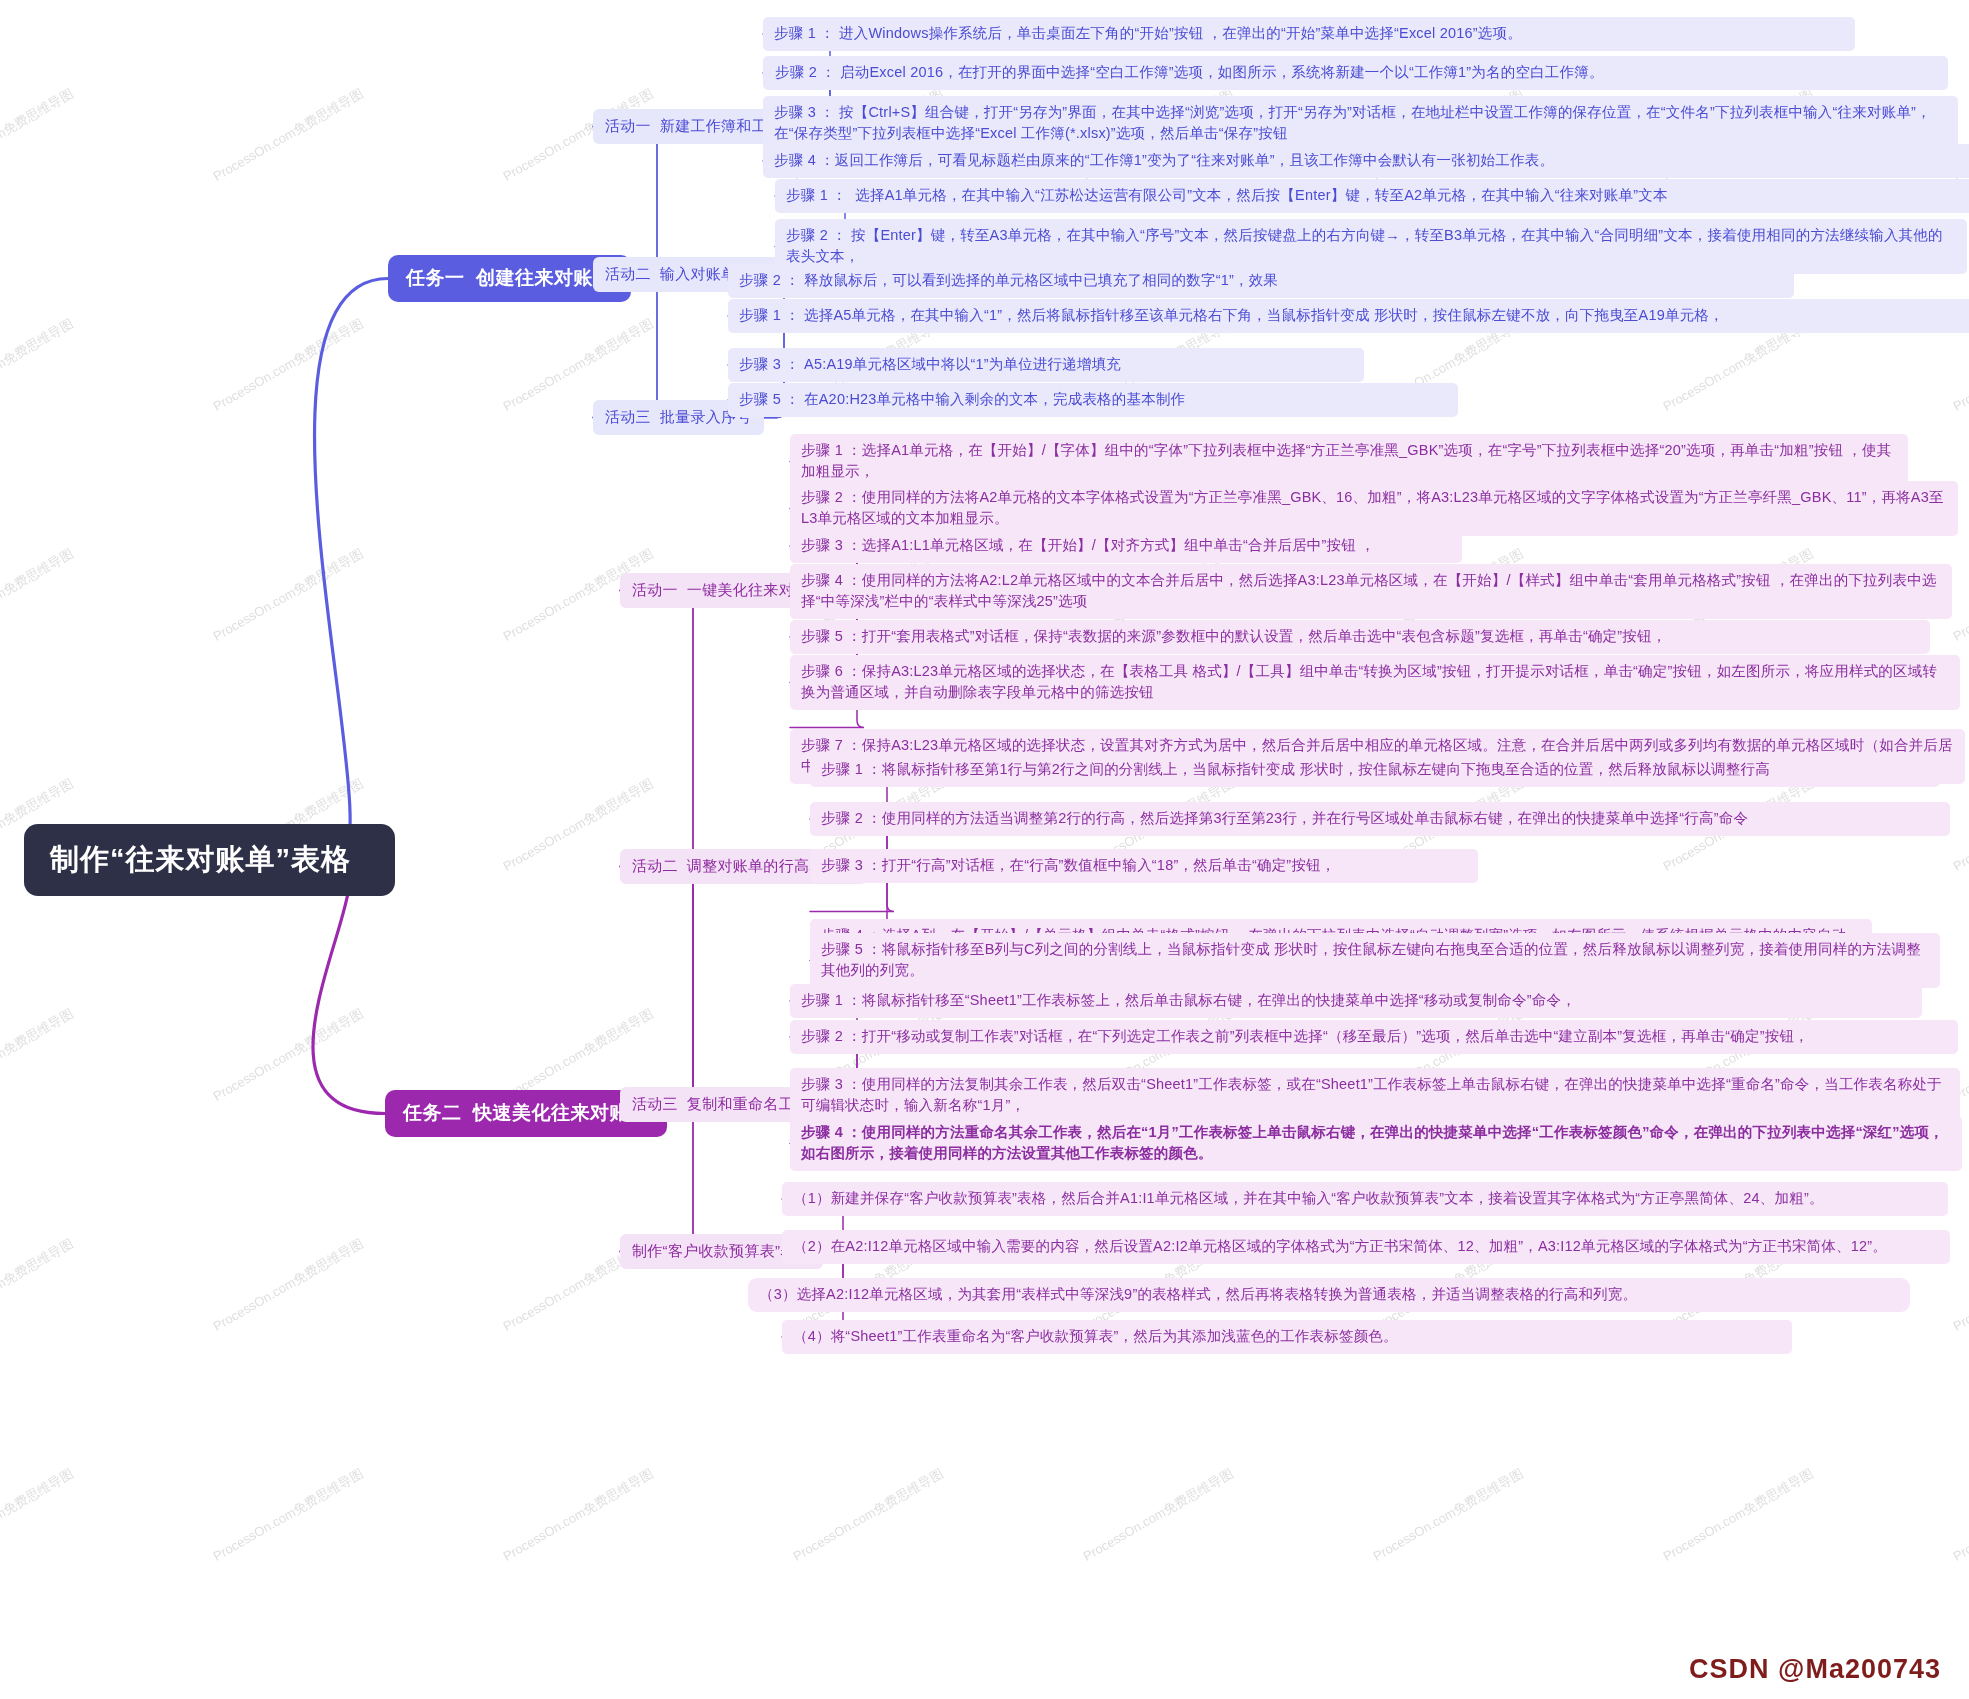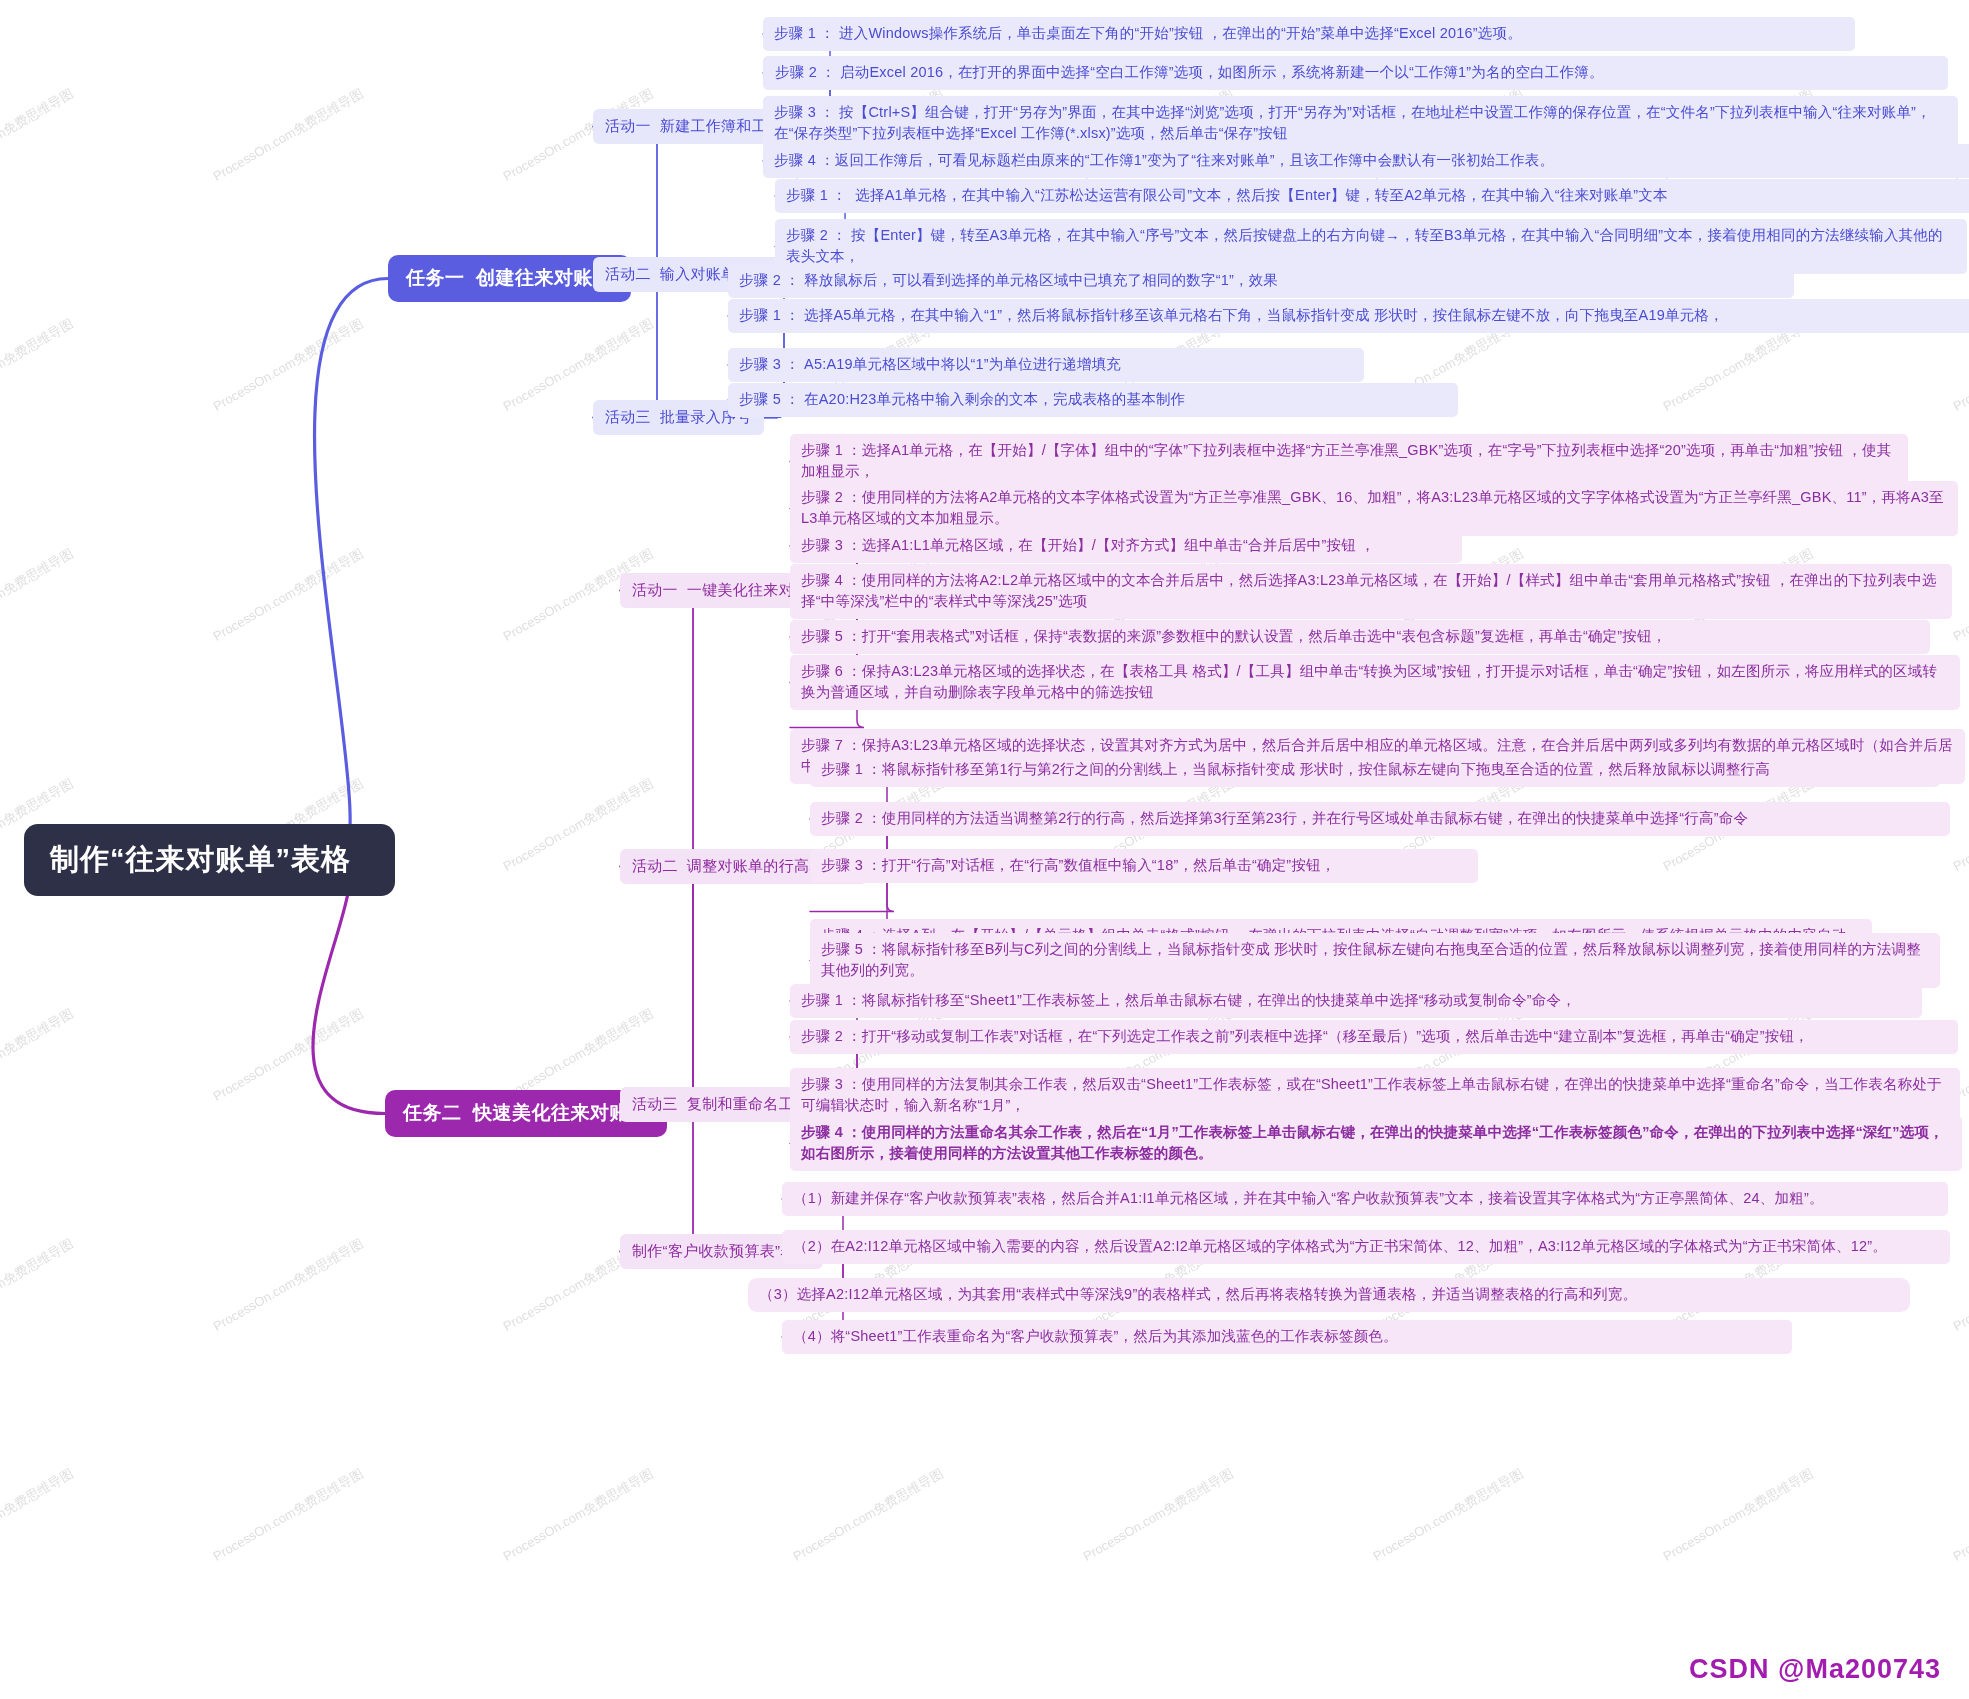--- a/index.html
+++ b/index.html
@@ -83,21 +83,21 @@
   }
   .step-blue { background: #e9e9fb; color: #4b4bd4; }
   .step-pink { background: #f6e6f8; color: #8c2ea0; }
 
   
   #csdn {
     position: absolute;
     right: 28px;
     bottom: 14px;
     z-index: 3;
-    color: #a21caf;
+    color: #7f1d1d;
     font-size: 27px;
     font-weight: bold;
     letter-spacing: 1px;
     font-family: "Liberation Sans", sans-serif;
   }
 </style>
 </head>
 <body>
 
 <div id="canvas">

